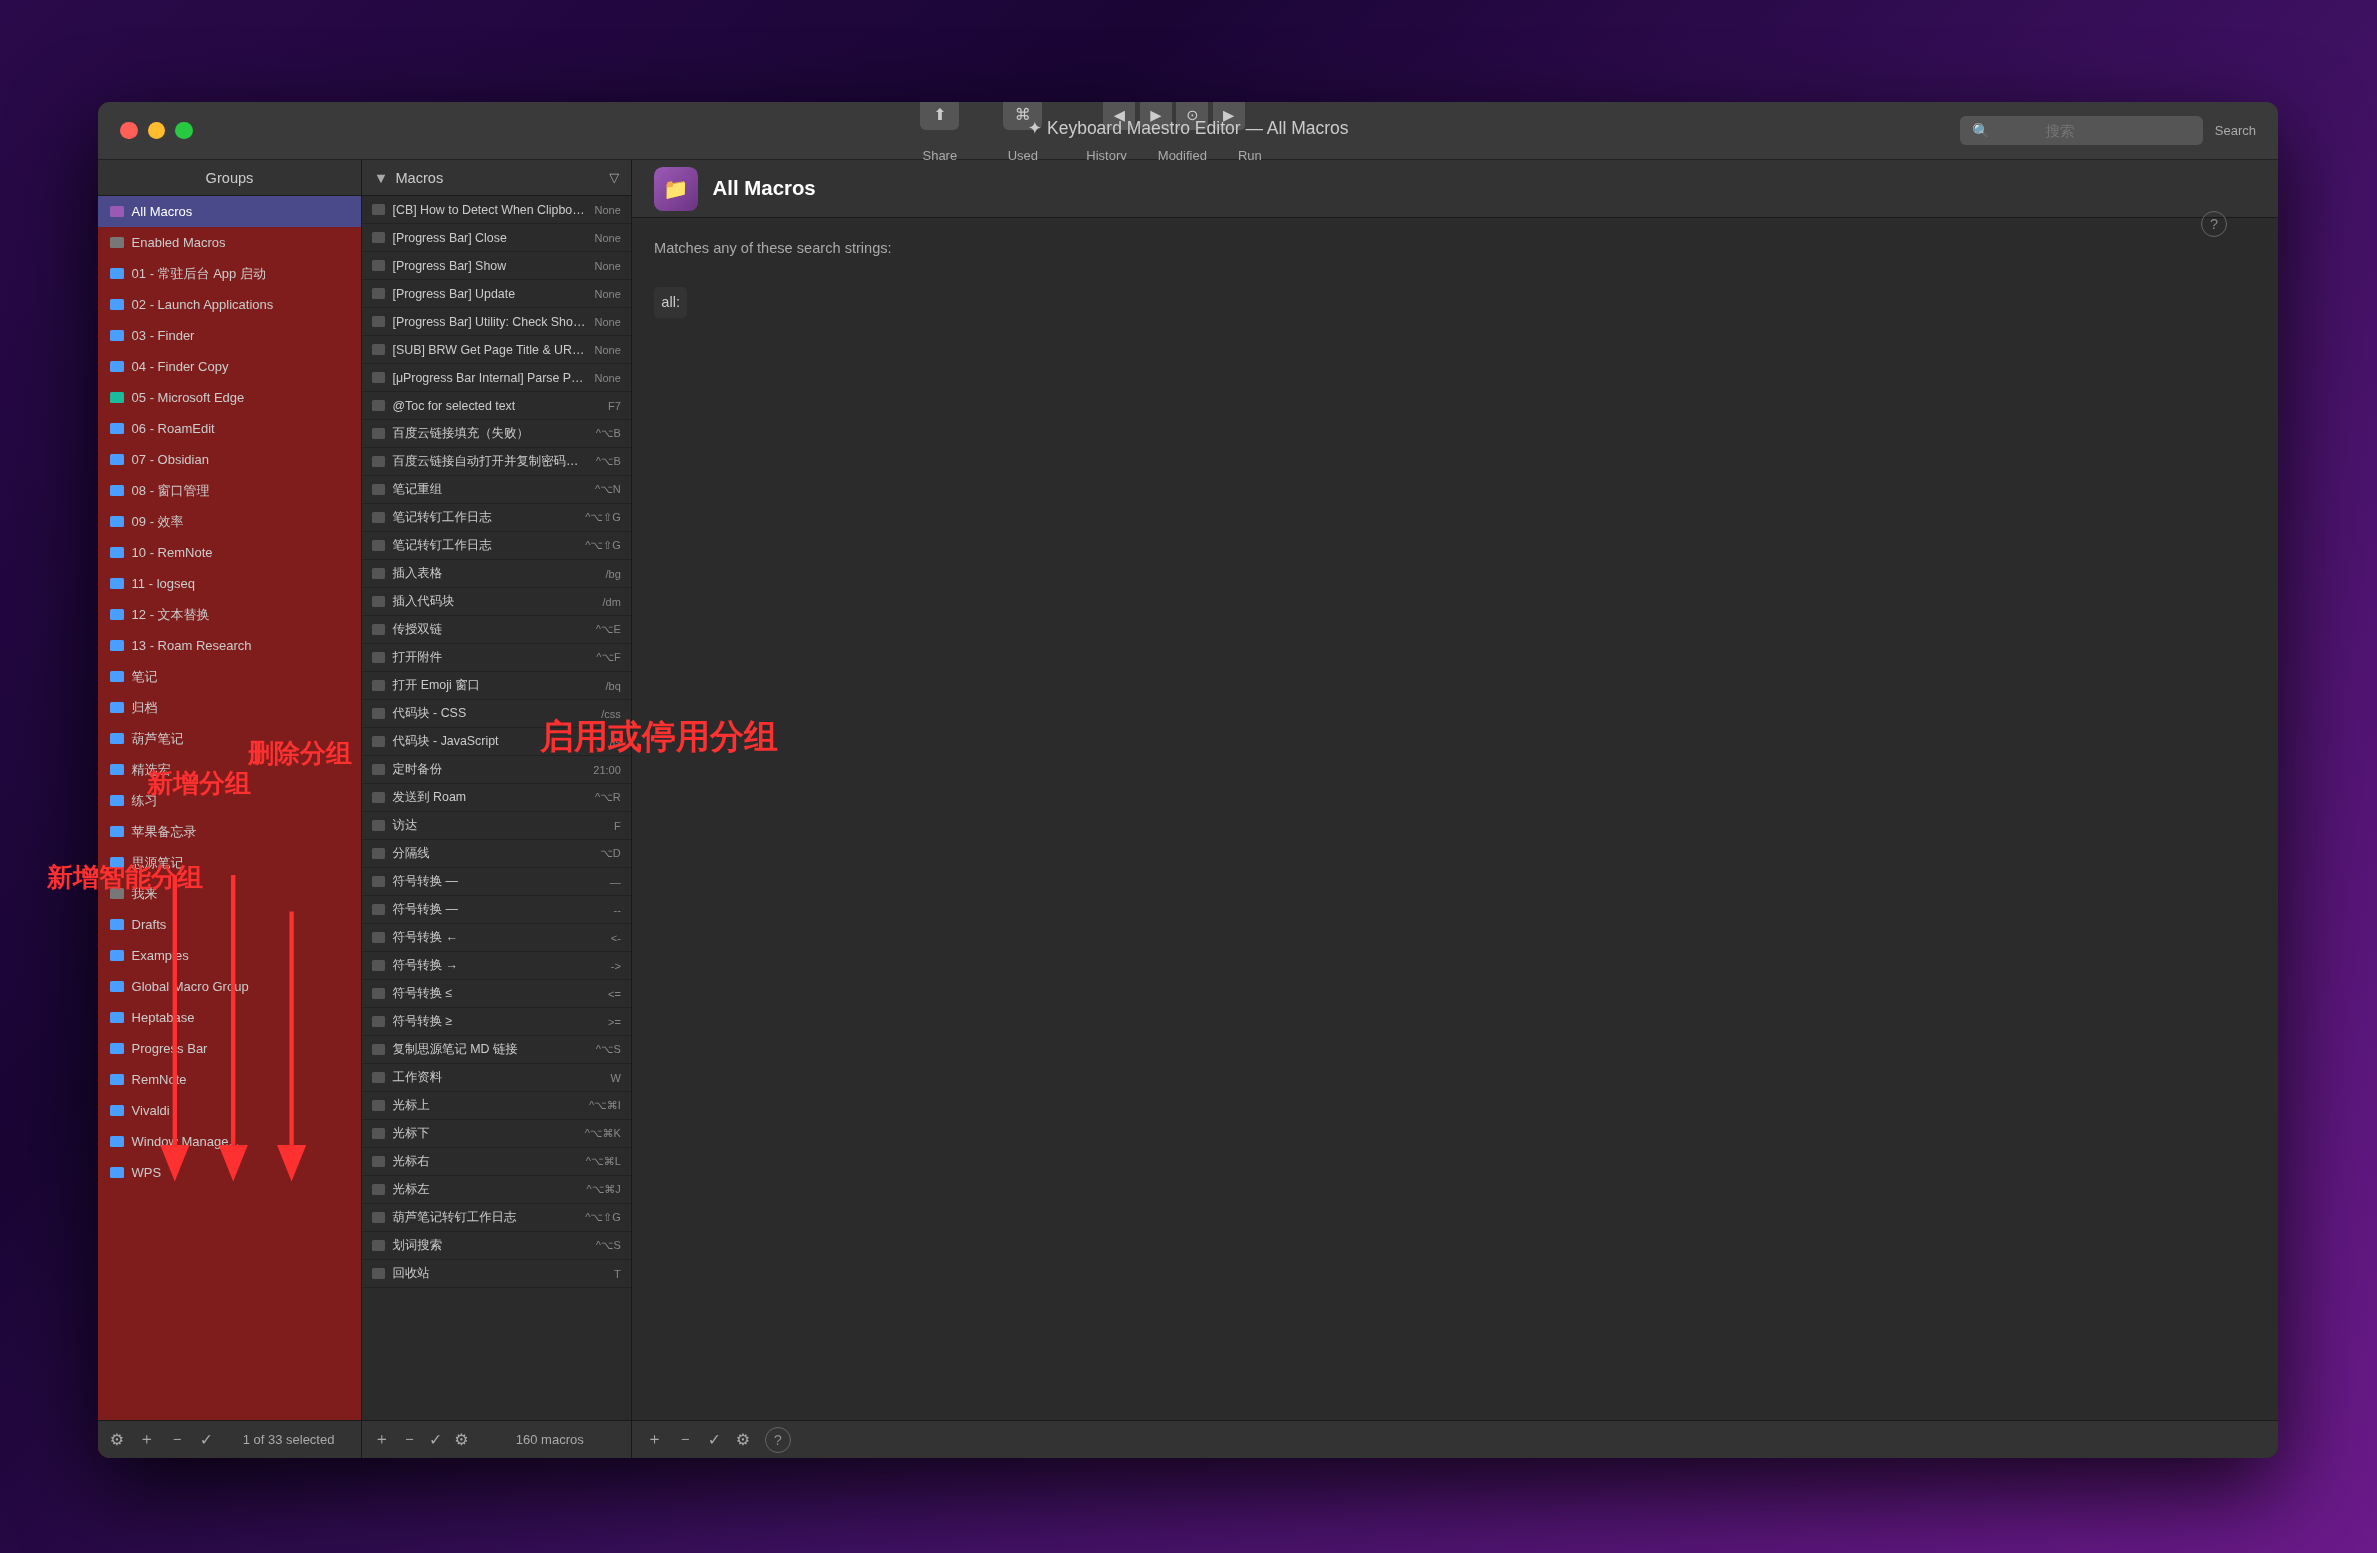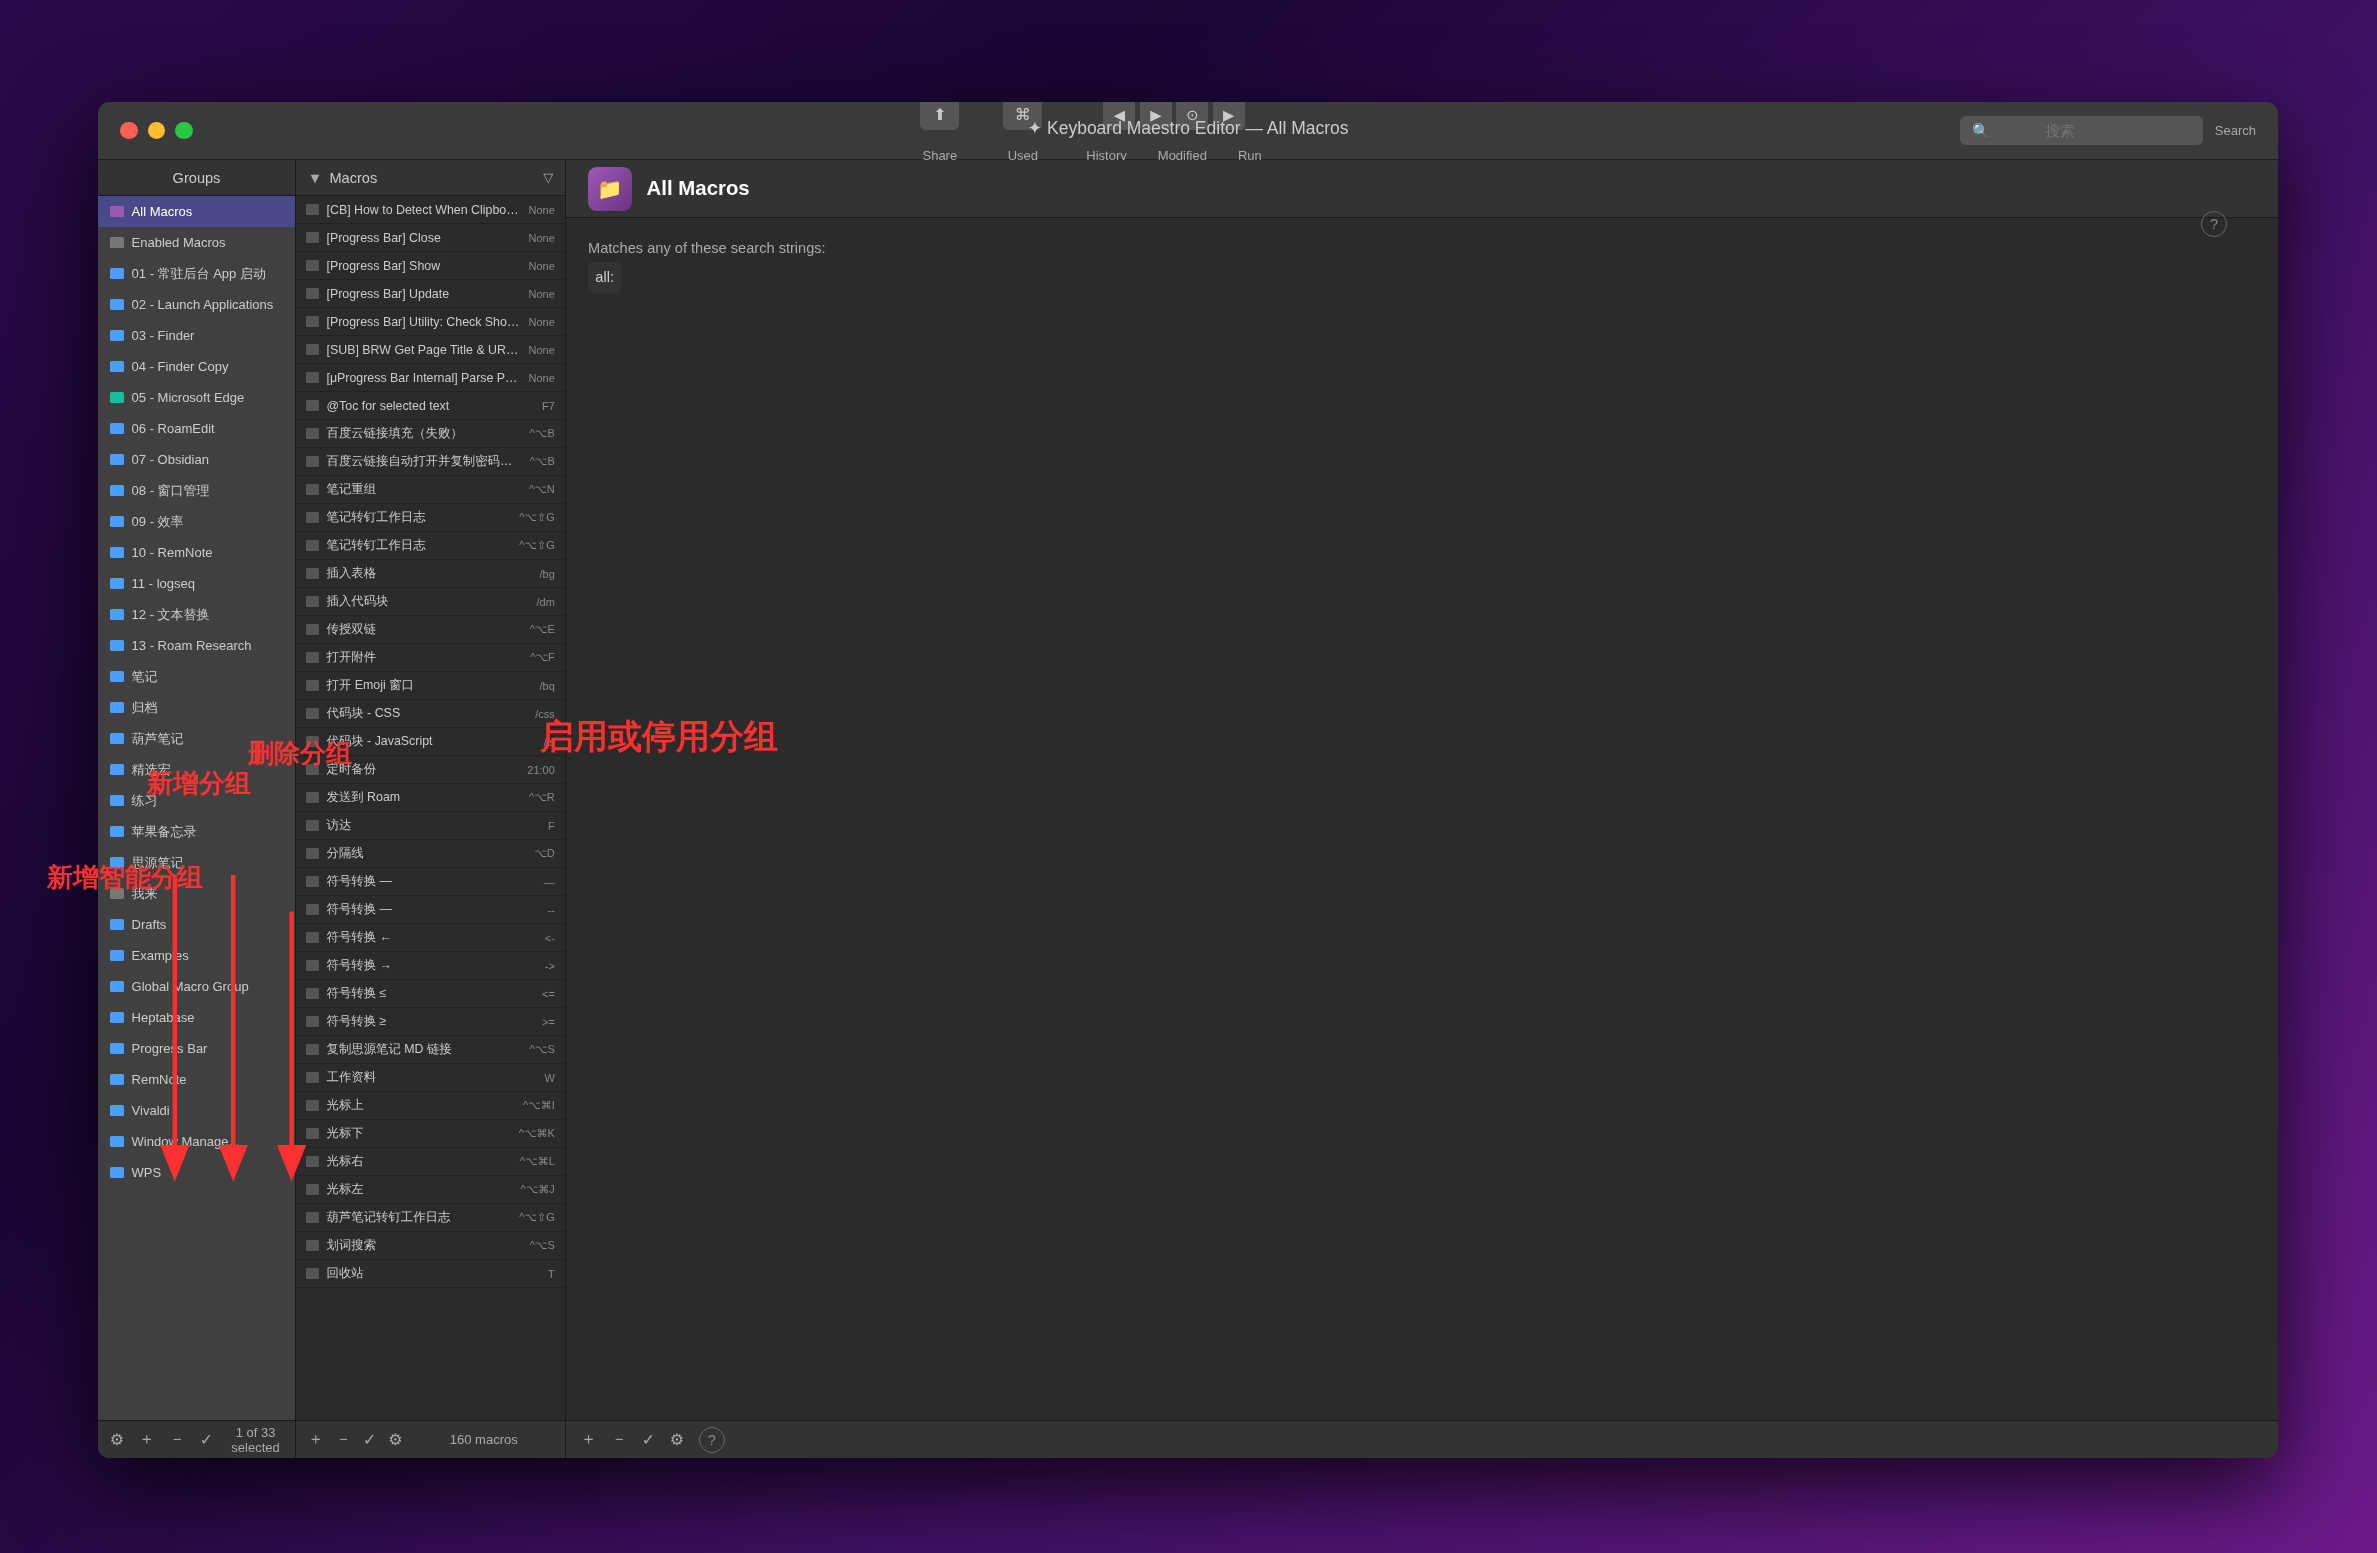--- a/index.html
+++ b/index.html
@@ -129,22 +129,22 @@
 
     
     .main-content {
       display: flex;
       flex: 1;
       overflow: hidden;
     }
 
     
     .sidebar {
-      width: 198px;
-      background: #404040;
+      width: 264px;
+      background: #7f1d1d;
       border-right: 0.7px solid #1a1a1a;
       display: flex;
       flex-direction: column;
       flex-shrink: 0;
     }
 
     .sidebar-header {
       height: 36px;
       background: #333;
       display: flex;
@@ -312,21 +312,21 @@
       font-weight: 600;
     }
 
     .detail-content {
       padding: 22px;
     }
 
     .search-matches {
       font-size: 14.6px;
       color: #aaa;
-      margin-bottom: 6px;
+      margin-bottom: 31px;
     }
 
     .search-query {
       font-size: 14.6px;
       color: #ccc;
       padding: 7.3px;
       background: #333;
       border-radius: 4.4px;
       display: inline-block;
     }

